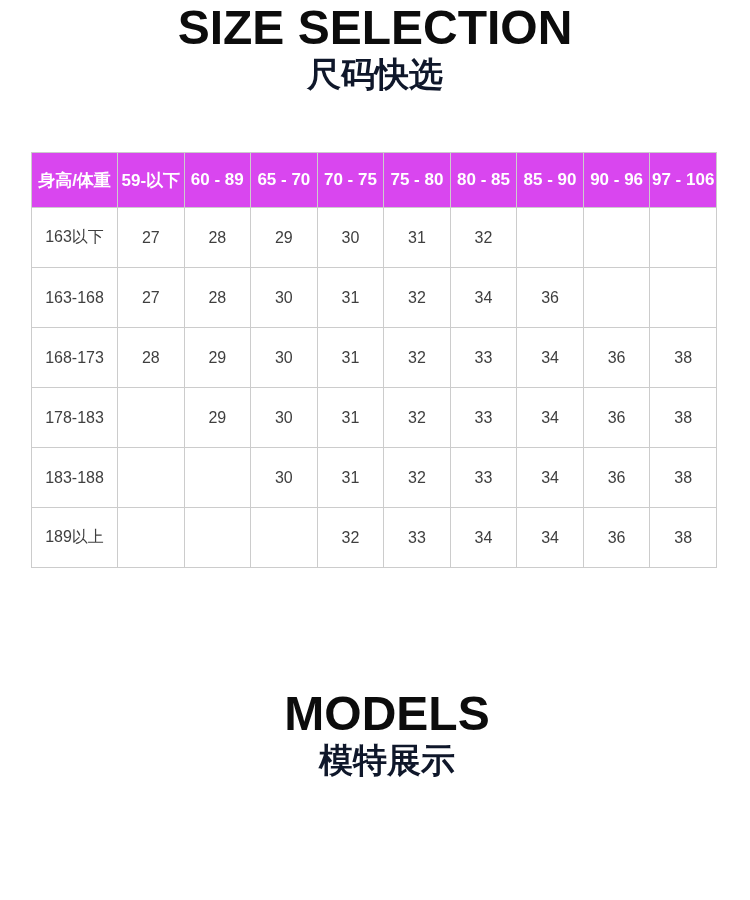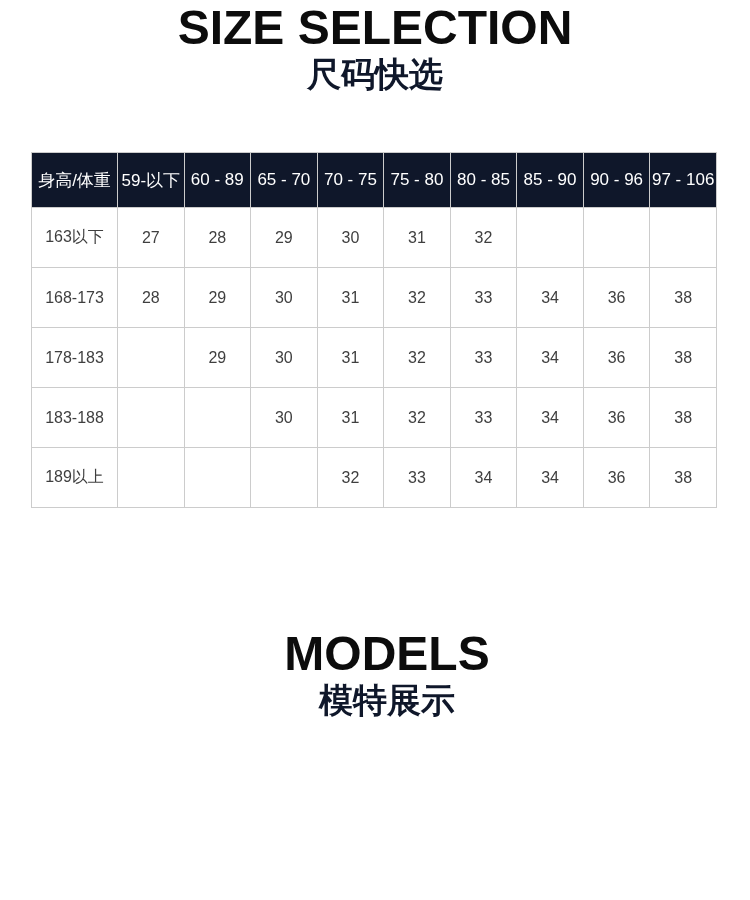--- a/index.html
+++ b/index.html
@@ -42,25 +42,25 @@
   }
   table.size-table th,
   table.size-table td {
     border: 1px solid #cccccc;
     text-align: center;
     vertical-align: middle;
     padding: 0;
     overflow: hidden;
   }
   table.size-table thead th {
-    background: #0f172a;
+    background: #d946ef;
     color: #ffffff;
     height: 54px;
     font-size: 17px;
-    font-weight: 400;
+    font-weight: 700;
   }
   table.size-table tbody td {
     background: #ffffff;
     color: #3f3f3f;
     height: 59px;
     font-size: 16px;
     font-weight: 400;
   }
   .models-block {
     margin-top: 118px;
@@ -111,20 +111,32 @@
           <td>28</td>
           <td>29</td>
           <td>30</td>
           <td>31</td>
           <td>32</td>
           <td></td>
           <td></td>
           <td></td>
         </tr>
         <tr>
+          <td>163-168</td>
+          <td>27</td>
+          <td>28</td>
+          <td>30</td>
+          <td>31</td>
+          <td>32</td>
+          <td>34</td>
+          <td>36</td>
+          <td></td>
+          <td></td>
+        </tr>
+        <tr>
           <td>168-173</td>
           <td>28</td>
           <td>29</td>
           <td>30</td>
           <td>31</td>
           <td>32</td>
           <td>33</td>
           <td>34</td>
           <td>36</td>
           <td>38</td>

